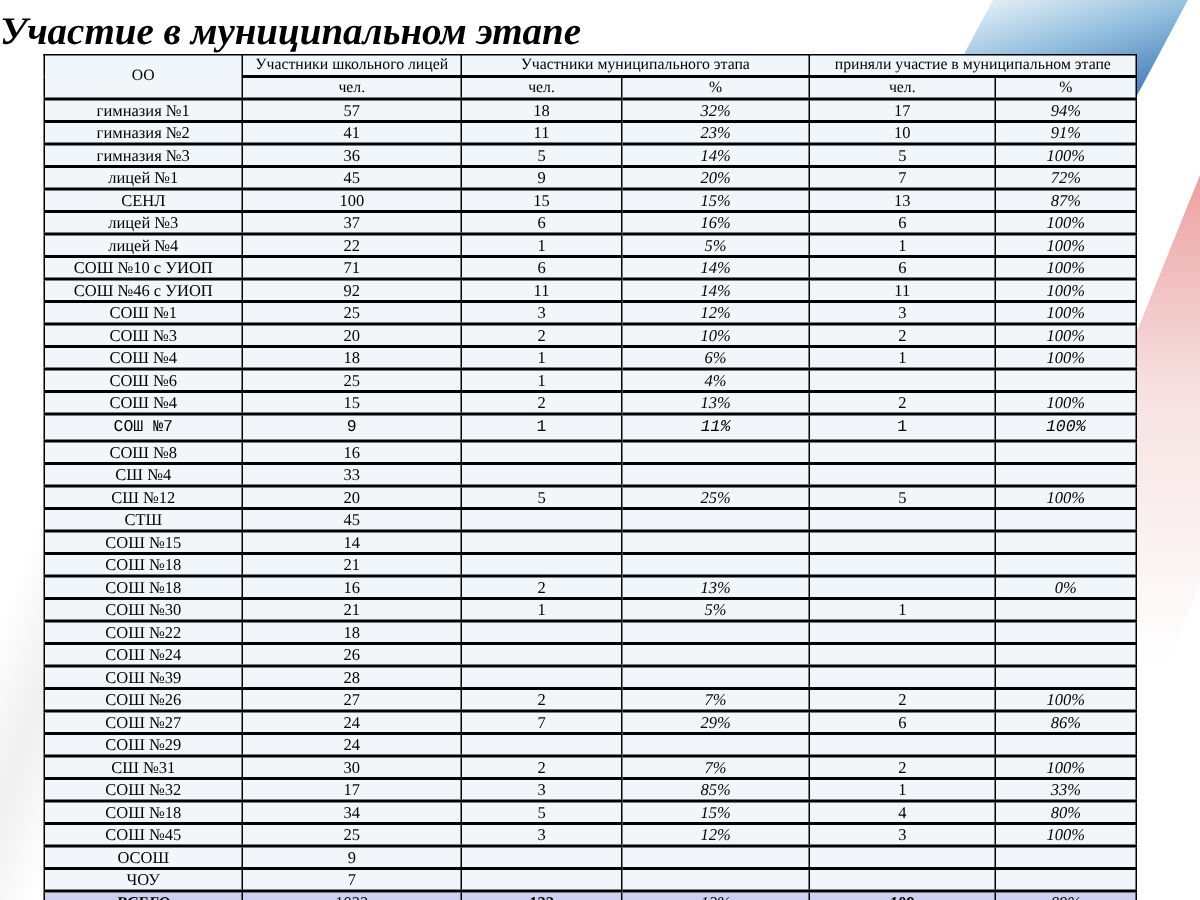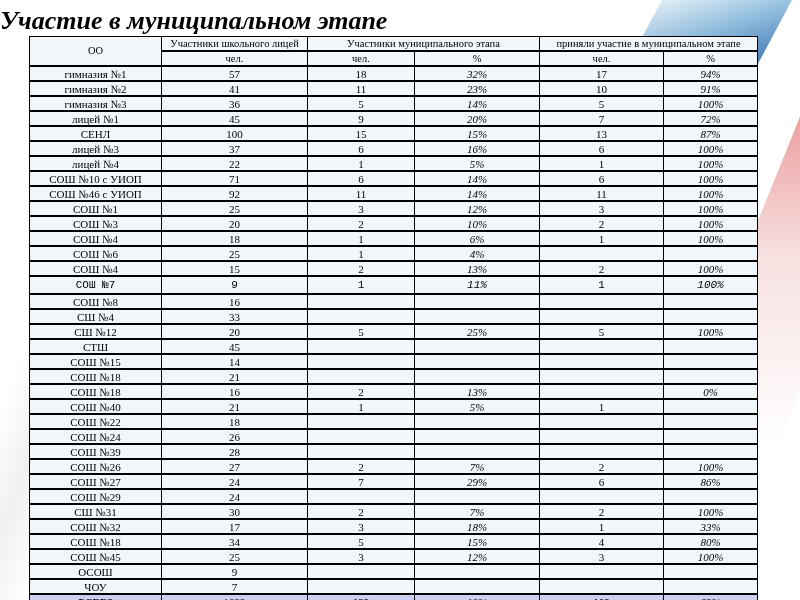--- a/index.html
+++ b/index.html
@@ -250,21 +250,21 @@
       </tr>
       <tr>
         <td>СОШ №18</td>
         <td>16</td>
         <td>2</td>
         <td class="pct">13%</td>
         <td></td>
         <td class="pct">0%</td>
       </tr>
       <tr>
-        <td>СОШ №40</td>
+        <td>СОШ №30</td>
         <td>21</td>
         <td>1</td>
         <td class="pct">5%</td>
         <td>1</td>
         <td class="pct"></td>
       </tr>
       <tr>
         <td>СОШ №22</td>
         <td>18</td>
         <td></td>
@@ -317,21 +317,21 @@
         <td>30</td>
         <td>2</td>
         <td class="pct">7%</td>
         <td>2</td>
         <td class="pct">100%</td>
       </tr>
       <tr>
         <td>СОШ №32</td>
         <td>17</td>
         <td>3</td>
-        <td class="pct">18%</td>
+        <td class="pct">85%</td>
         <td>1</td>
         <td class="pct">33%</td>
       </tr>
       <tr>
         <td>СОШ №18</td>
         <td>34</td>
         <td>5</td>
         <td class="pct">15%</td>
         <td>4</td>
         <td class="pct">80%</td>

